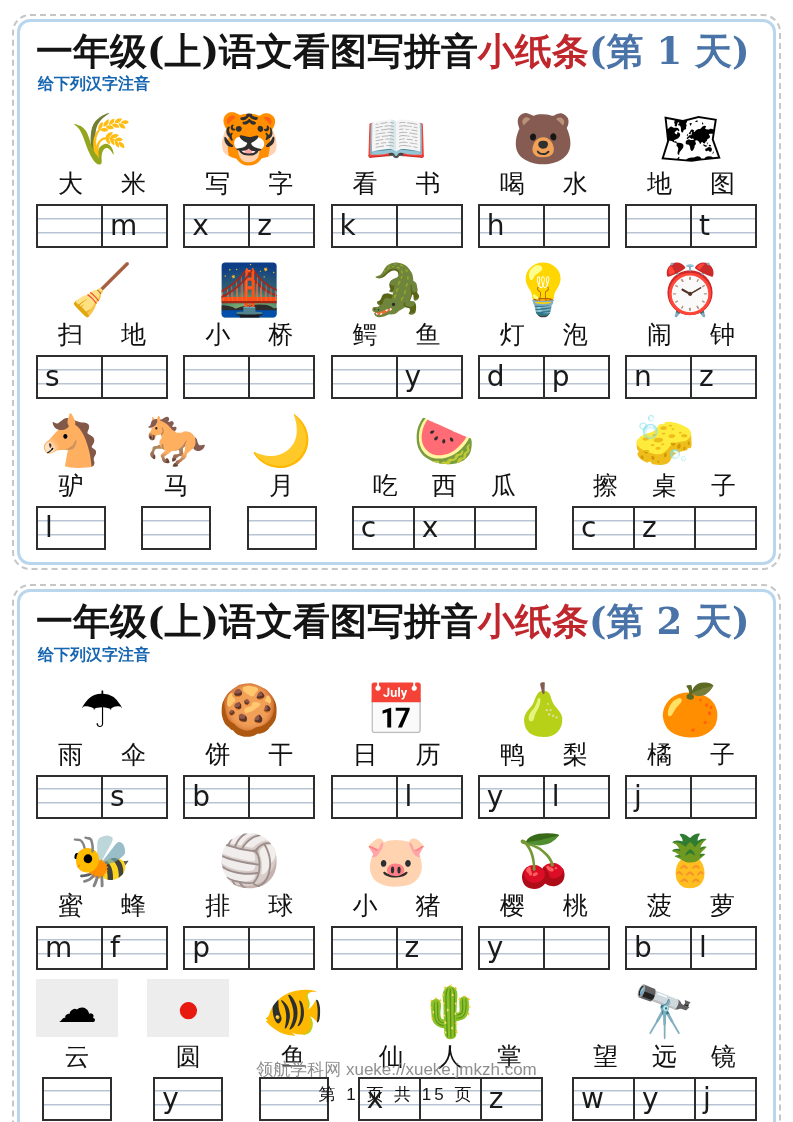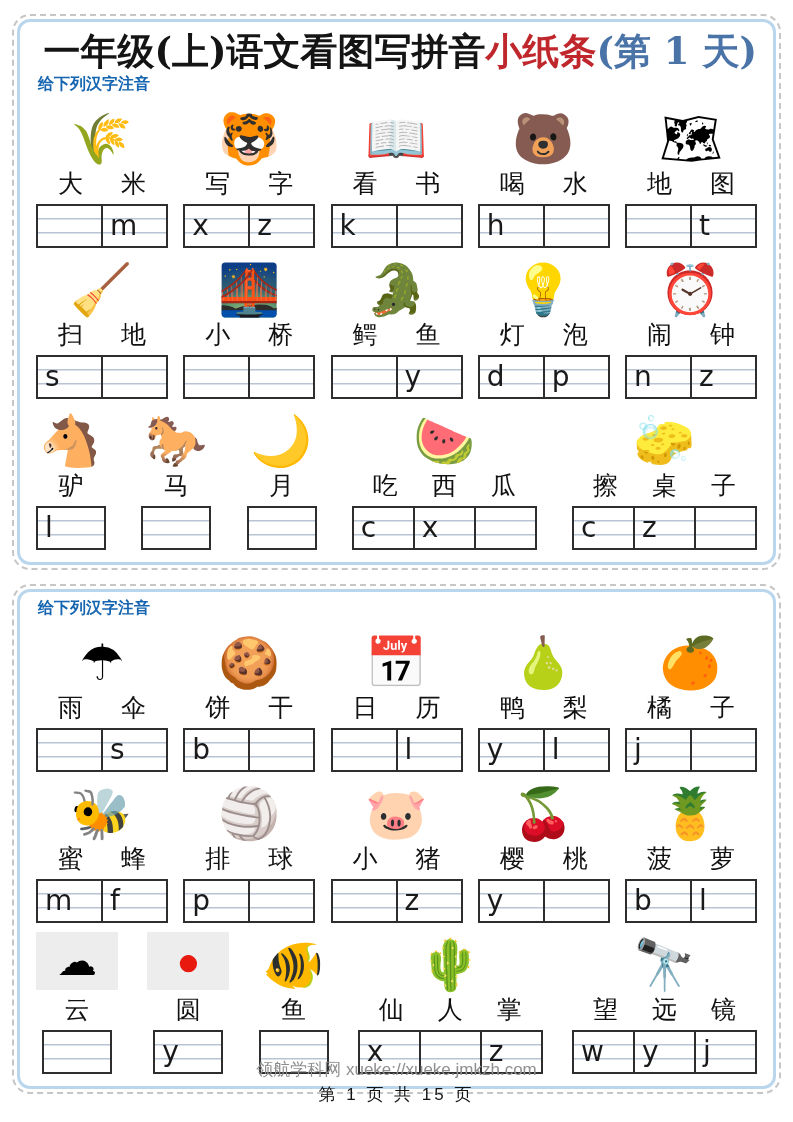--- a/index.html
+++ b/index.html
@@ -1,21 +1,21 @@
 <!DOCTYPE html>
 <html><head>
 <meta charset="utf-8">
 <style>
   html,body{margin:0;padding:0;background:#fff;}
   .page{position:relative;width:793px;height:1122px;background:#fff;overflow:hidden;
         font-family:"Liberation Sans",sans-serif;}
   .panel{margin:14px 12px 0 12px;border:2px dashed #c6c6c6;border-radius:18px;padding:3px;}
   .panel-inner{border:3px solid #bad6ec;border-radius:13px;padding:6px 16px 12px 16px;}
   .title{font-family:"DejaVu Serif","Liberation Serif",serif;font-weight:bold;
-         font-size:37px;color:#141414;white-space:nowrap;letter-spacing:0px;line-height:1.25;text-align:right;}
+         font-size:37px;color:#141414;white-space:nowrap;letter-spacing:0px;line-height:1.25;}
   .title .t-red{color:#c0272d;}
   .title .t-blue{color:#4a73a8;}
   .subtitle{color:#1565b0;font-weight:bold;font-size:16px;margin:0 0 2px 2px;}
   .rows{display:flex;flex-direction:column;}
   .row{display:flex;justify-content:space-between;align-items:flex-end;margin-top:7px;}
   .group{display:flex;flex-direction:column;align-items:center;}
   .pic{height:60px;display:flex;align-items:flex-end;justify-content:center;
        font-size:50px;line-height:1;}
   .pic.pic-bg{background:#ededed;width:82px;height:58px;align-items:center;font-size:40px;}
   .chars{display:flex;justify-content:space-around;width:100%;margin:3px 0 4px 0;
@@ -268,20 +268,21 @@
                 </div>
               </div>
             </div>
           </div>
         </div>
     </div>
   </div>
 
   <div class="panel">
     <div class="panel-inner">
+      <div class="title"><span>一年级(上)语文看图写拼音</span><span class="t-red">小纸条</span><span class="t-blue">(第 2 天)</span></div>
       <div class="subtitle">给下列汉字注音</div>
       <div class="rows">
           <div class="row">
             <div class="group">
               <div class="pic">☂</div>
               <div class="chars" style="width: 126px;">
                 <span>雨</span>
                 <span>伞</span>
               </div>
               <div class="pbox">

